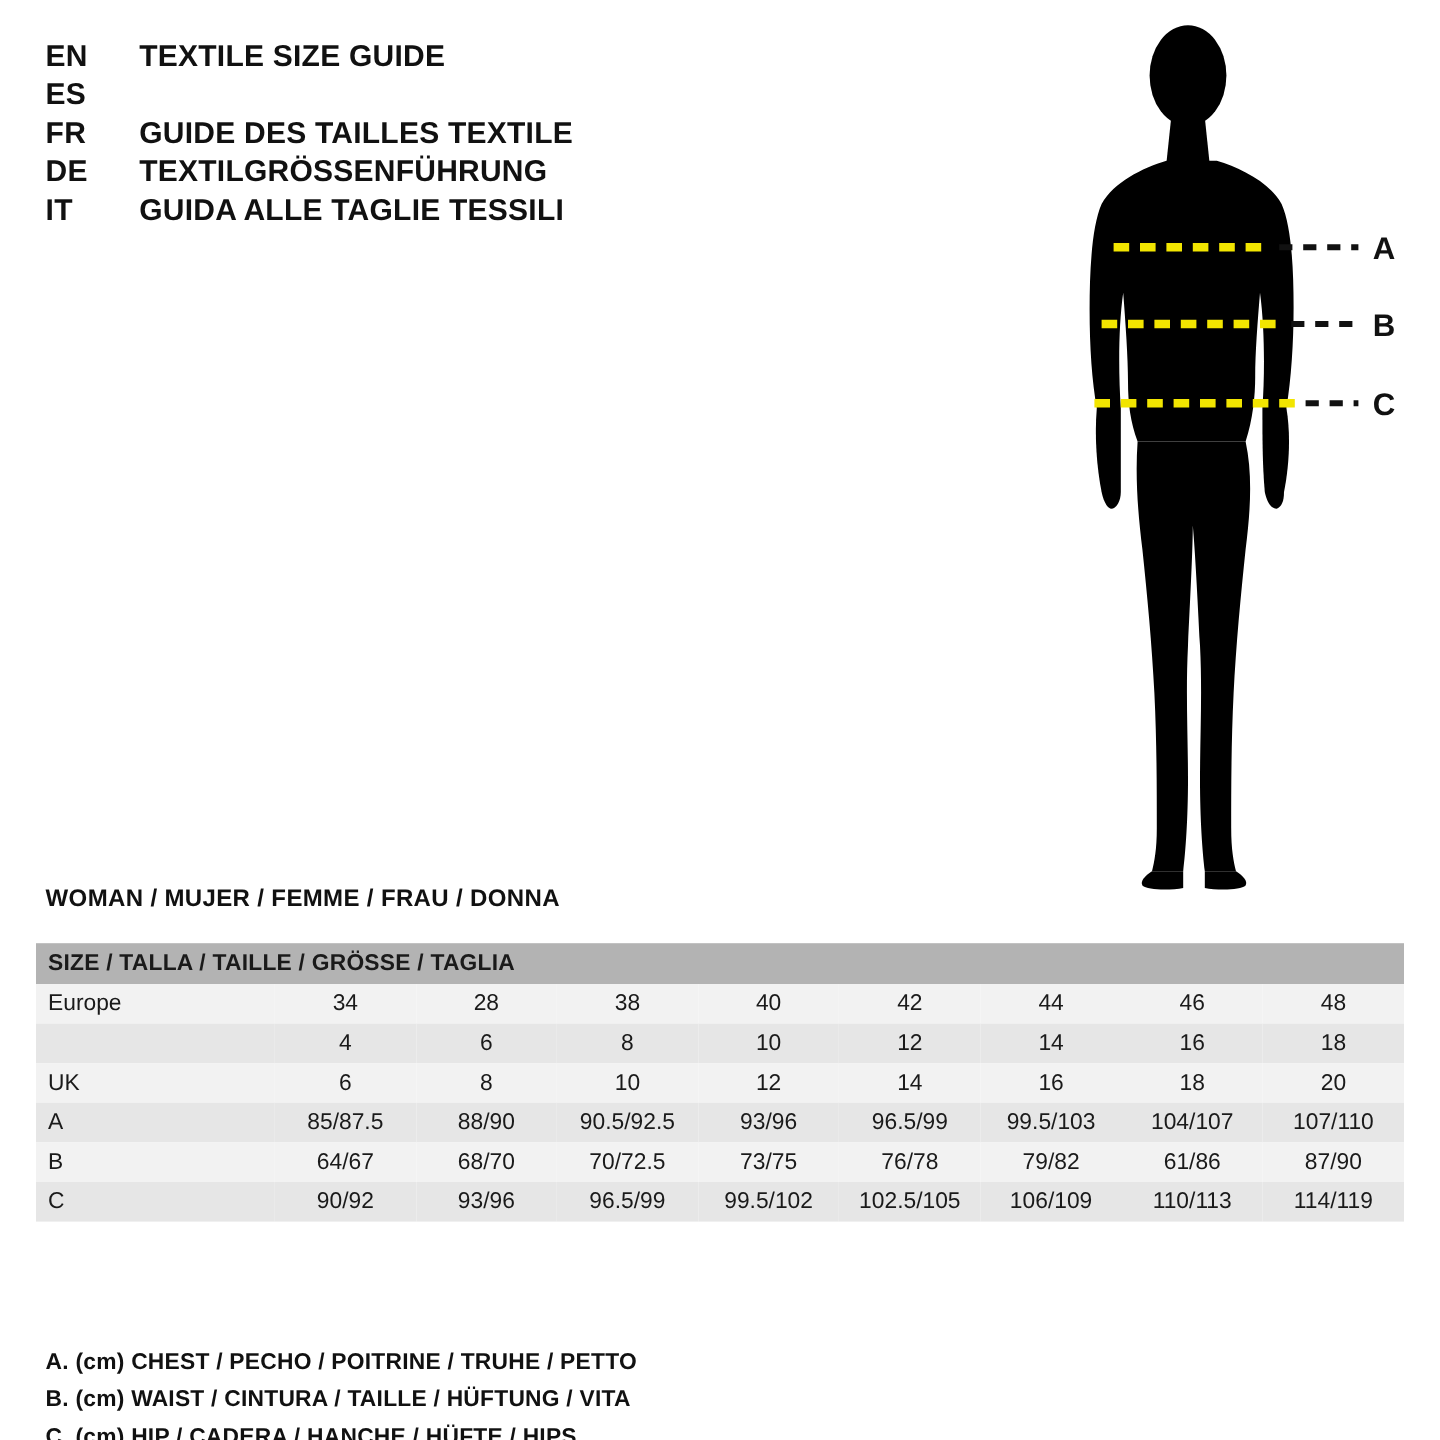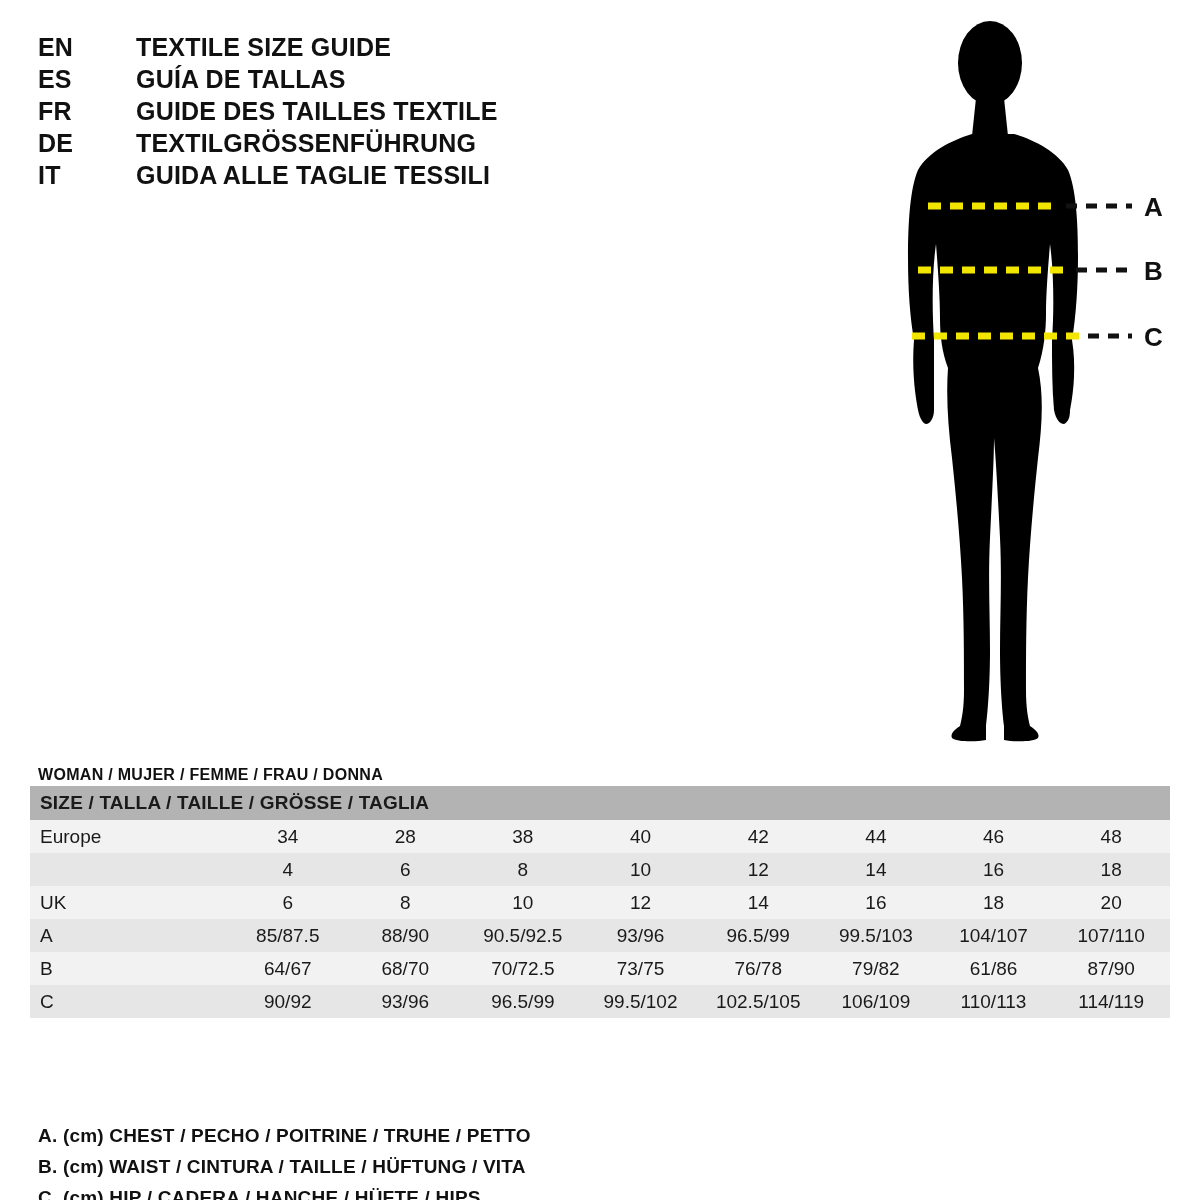--- a/index.html
+++ b/index.html
@@ -30,44 +30,42 @@
     font-size: 25px;
     font-weight: bold;
     letter-spacing: 0.2px;
   }
   .lang-code {
     width: 78px;
     flex: 0 0 78px;
   }
   .lang-text {
     flex: 1 1 auto;
-    margin-left: 20px;
   }
 
   
   .figure-wrap {
     position: absolute;
     left: 860px;
     top: 18px;
     width: 330px;
     height: 730px;
   }
   .figure-wrap svg {
     display: block;
   }
 
   
   .section-title {
     position: absolute;
     left: 38px;
     top: 738px;
-    font-size: 16px;
+    font-size: 20px;
     font-weight: bold;
     letter-spacing: 0.3px;
-    margin-top: 28px;
   }
 
   
   .size-table {
     position: absolute;
     left: 30px;
     top: 786px;
     width: 1140px;
     border-collapse: collapse;
     font-size: 19px;
@@ -125,21 +123,20 @@
 </head>
 <body>
 
 <div class="lang-block">
   <div class="lang-row">
     <span class="lang-code">EN</span>
     <span class="lang-text">TEXTILE SIZE GUIDE</span>
   </div>
   <div class="lang-row">
     <span class="lang-code">ES</span>
-    <span class="lang-text">GUÍA DE TALLAS</span>
   </div>
   <div class="lang-row">
     <span class="lang-code">FR</span>
     <span class="lang-text">GUIDE DES TAILLES TEXTILE</span>
   </div>
   <div class="lang-row">
     <span class="lang-code">DE</span>
     <span class="lang-text">TEXTILGRÖSSENFÜHRUNG</span>
   </div>
   <div class="lang-row">

